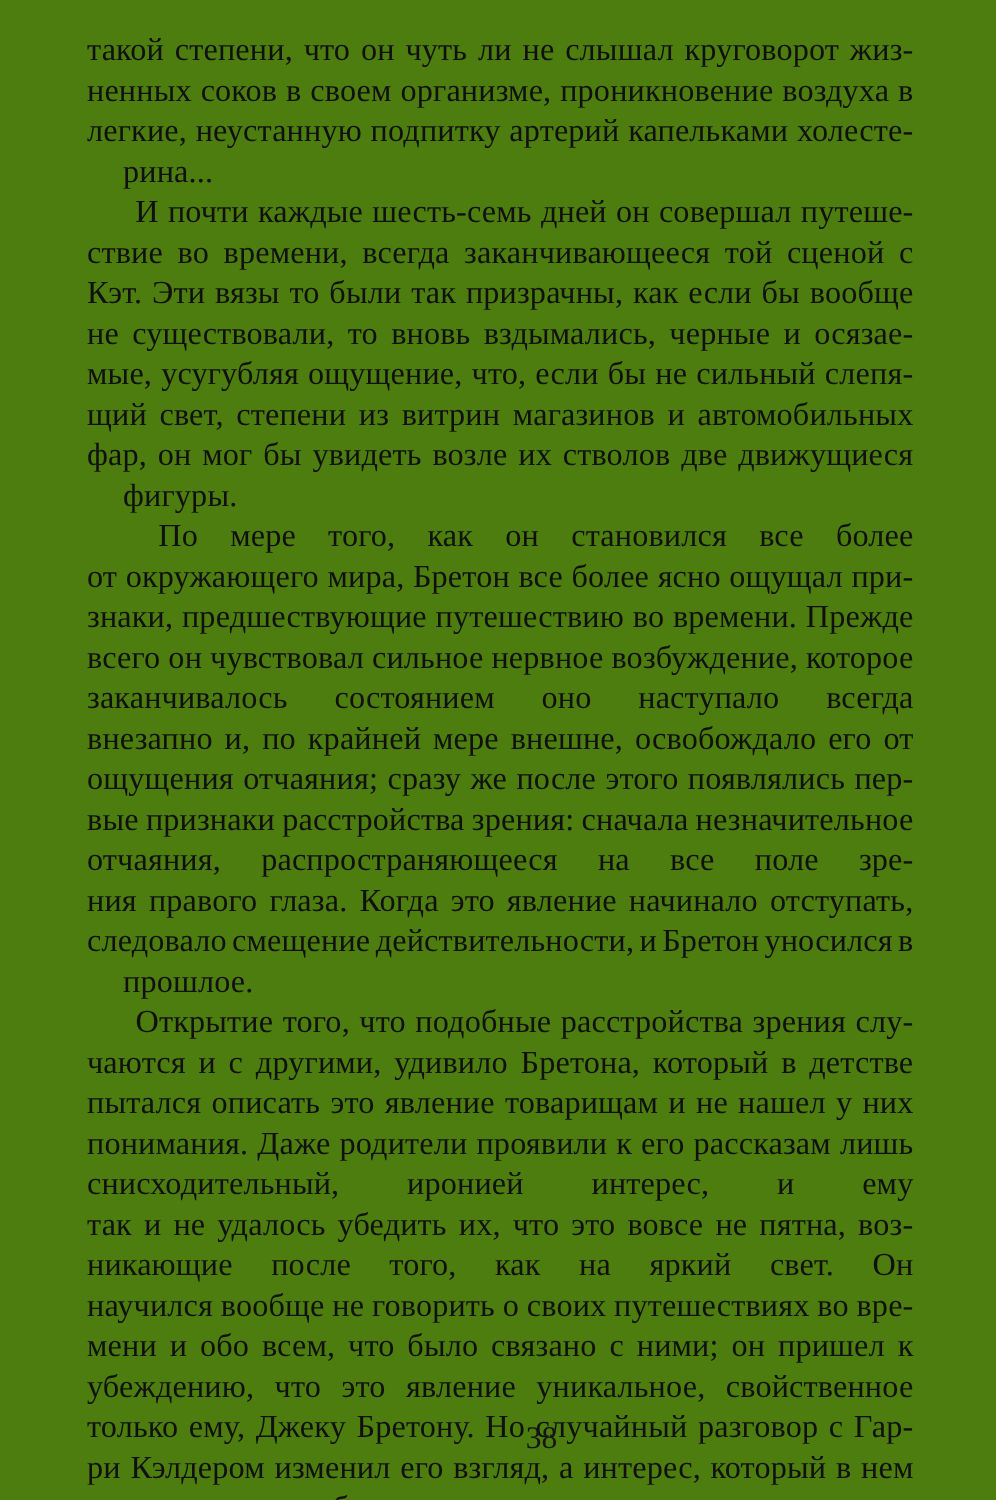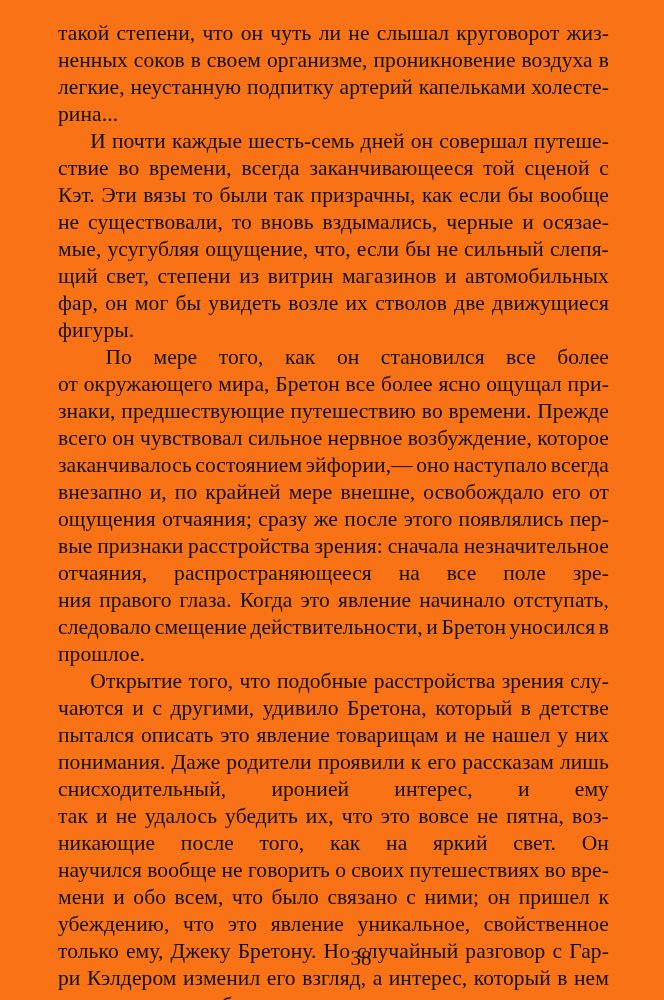--- a/index.html
+++ b/index.html
@@ -5,21 +5,21 @@
 <style>
   html, body {
     margin: 0;
     padding: 0;
     background: #ffffff;
   }
   .page {
     position: relative;
     width: 664px;
     height: 1000px;
-    background: #f97316;
+    background: #4d7c0f;
     overflow: hidden;
     font-family: "Liberation Serif", "DejaVu Serif", serif;
   }
   .text-column {
     position: absolute;
     left: 58px;
     top: 20px;
     width: 551px;
   }
   .para {
@@ -36,20 +36,21 @@
     white-space: pre;
     letter-spacing: 0.1px;
   }
   
   .line.justify {
     justify-content: space-between;
   }
   
   .line.last {
     justify-content: flex-start;
+    margin-left: 24px;
   }
   
   .line .indent {
     display: inline-block;
     width: 26px;
     flex: 0 0 26px;
   }
   .w {
     display: inline-block;
   }
@@ -85,21 +86,21 @@
         <div class="line justify"><span class="w">мые,</span><span class="w">усугубляя</span><span class="w">ощущение,</span><span class="w">что,</span><span class="w">если</span><span class="w">бы</span><span class="w">не</span><span class="w">сильный</span><span class="w">слепя-</span></div>
         <div class="line justify"><span class="w">щий</span><span class="w">свет,</span><span class="w">степени</span><span class="w">из</span><span class="w">витрин</span><span class="w">магазинов</span><span class="w">и</span><span class="w">автомобильных</span></div>
         <div class="line justify"><span class="w">фар,</span><span class="w">он</span><span class="w">мог</span><span class="w">бы</span><span class="w">увидеть</span><span class="w">возле</span><span class="w">их</span><span class="w">стволов</span><span class="w">две</span><span class="w">движущиеся</span></div>
         <div class="line last"><span class="w">фигуры.</span></div>
       </div>
       <div class="para">
         <div class="line justify"><span class="indent"></span><span class="w">По</span><span class="w">мере</span><span class="w">того,</span><span class="w">как</span><span class="w">он</span><span class="w">становился</span><span class="w">все</span><span class="w">более</span></div>
         <div class="line justify"><span class="w">от</span><span class="w">окружающего</span><span class="w">мира,</span><span class="w">Бретон</span><span class="w">все</span><span class="w">более</span><span class="w">ясно</span><span class="w">ощущал</span><span class="w">при-</span></div>
         <div class="line justify"><span class="w">знаки,</span><span class="w">предшествующие</span><span class="w">путешествию</span><span class="w">во</span><span class="w">времени.</span><span class="w">Прежде</span></div>
         <div class="line justify"><span class="w">всего</span><span class="w">он</span><span class="w">чувствовал</span><span class="w">сильное</span><span class="w">нервное</span><span class="w">возбуждение,</span><span class="w">которое</span></div>
-        <div class="line justify"><span class="w">заканчивалось</span><span class="w">состоянием</span><span class="w">эйфории,—</span><span class="w">оно</span><span class="w">наступало</span><span class="w">всегда</span></div>
+        <div class="line justify"><span class="w">заканчивалось</span><span class="w">состоянием</span><span class="w">оно</span><span class="w">наступало</span><span class="w">всегда</span></div>
         <div class="line justify"><span class="w">внезапно</span><span class="w">и,</span><span class="w">по</span><span class="w">крайней</span><span class="w">мере</span><span class="w">внешне,</span><span class="w">освобождало</span><span class="w">его</span><span class="w">от</span></div>
         <div class="line justify"><span class="w">ощущения</span><span class="w">отчаяния;</span><span class="w">сразу</span><span class="w">же</span><span class="w">после</span><span class="w">этого</span><span class="w">появлялись</span><span class="w">пер-</span></div>
         <div class="line justify"><span class="w">вые</span><span class="w">признаки</span><span class="w">расстройства</span><span class="w">зрения:</span><span class="w">сначала</span><span class="w">незначительное</span></div>
         <div class="line justify"><span class="w">отчаяния,</span><span class="w">распространяющееся</span><span class="w">на</span><span class="w">все</span><span class="w">поле</span><span class="w">зре-</span></div>
         <div class="line justify"><span class="w">ния</span><span class="w">правого</span><span class="w">глаза.</span><span class="w">Когда</span><span class="w">это</span><span class="w">явление</span><span class="w">начинало</span><span class="w">отступать,</span></div>
         <div class="line justify"><span class="w">следовало</span><span class="w">смещение</span><span class="w">действительности,</span><span class="w">и</span><span class="w">Бретон</span><span class="w">уносился</span><span class="w">в</span></div>
         <div class="line last"><span class="w">прошлое.</span></div>
       </div>
       <div class="para">
         <div class="line justify"><span class="indent"></span><span class="w">Открытие</span><span class="w">того,</span><span class="w">что</span><span class="w">подобные</span><span class="w">расстройства</span><span class="w">зрения</span><span class="w">слу-</span></div>

